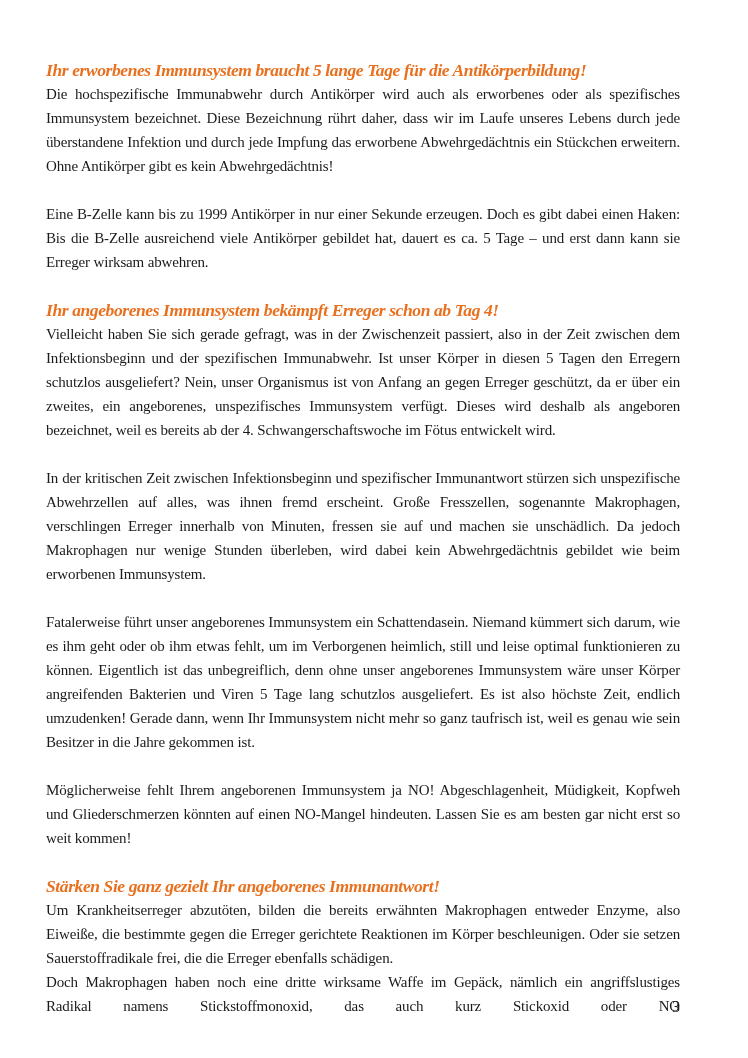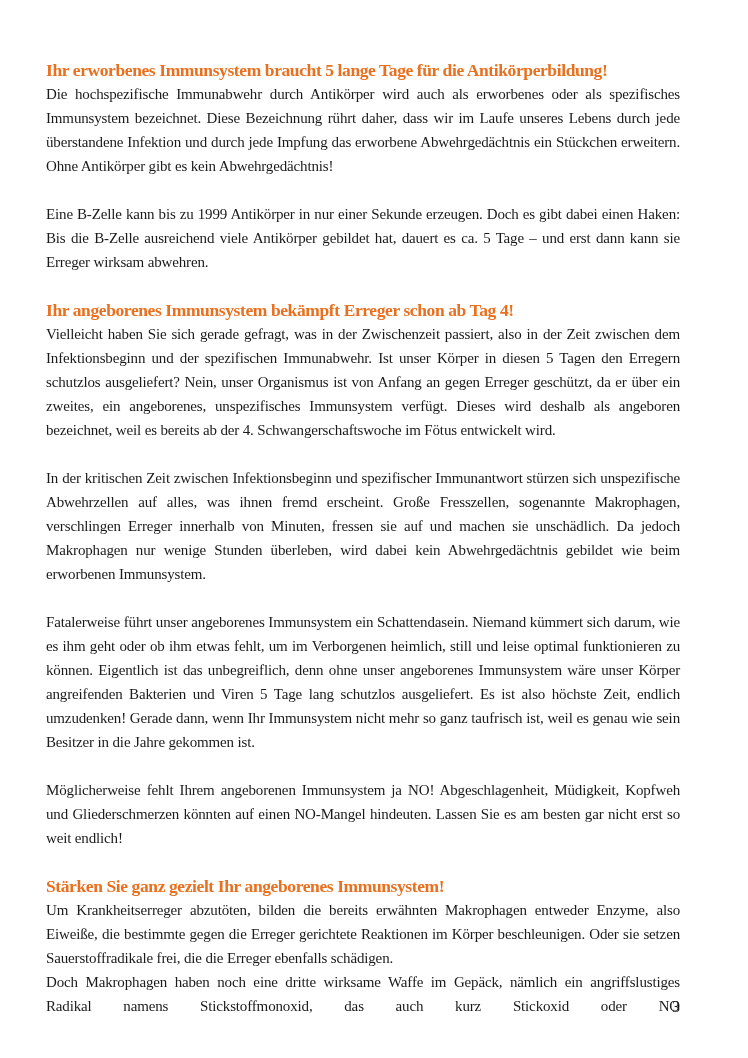--- a/index.html
+++ b/index.html
@@ -16,20 +16,21 @@
       color: #1a1a1a;
     }
     .page {
       position: absolute;
       left: 46px;
       top: 58px;
       width: 634px;
     }
     .heading {
       color: #e8701f;
+      font-style: italic;
       font-size: 17.5px;
       line-height: 24px;
       margin: 0;
       letter-spacing: -0.4px;
       white-space: nowrap;
     }
     .para {
       font-size: 15px;
       line-height: 24px;
       margin: 0;
@@ -58,22 +59,22 @@
   <p class="para">Eine B-Zelle kann bis zu 1999 Antikörper in nur einer Sekunde erzeugen. Doch es gibt dabei einen Haken: Bis die B-Zelle ausreichend viele Antikörper gebildet hat, dauert es ca. 5 Tage – und erst dann kann sie Erreger wirksam abwehren.</p>
   <div class="gap"></div>
 
   <h2 class="heading">Ihr angeborenes Immunsystem bekämpft Erreger schon ab Tag 4!</h2>
   <p class="para">Vielleicht haben Sie sich gerade gefragt, was in der Zwischenzeit passiert, also in der Zeit zwischen dem Infektionsbeginn und der spezifischen Immunabwehr. Ist unser Körper in diesen 5 Tagen den Erregern schutzlos ausgeliefert? Nein, unser Organismus ist von Anfang an gegen Erreger geschützt, da er über ein zweites, ein angeborenes, unspezifisches Immunsystem verfügt. Dieses wird deshalb als angeboren bezeichnet, weil es bereits ab der 4. Schwangerschaftswoche im Fötus entwickelt wird.</p>
   <div class="gap"></div>
   <p class="para">In der kritischen Zeit zwischen Infektionsbeginn und spezifischer Immunantwort stürzen sich unspezifische Abwehrzellen auf alles, was ihnen fremd erscheint. Große Fresszellen, sogenannte Makrophagen, verschlingen Erreger innerhalb von Minuten, fressen sie auf und machen sie unschädlich. Da jedoch Makrophagen nur wenige Stunden überleben, wird dabei kein Abwehrgedächtnis gebildet wie beim erworbenen Immunsystem.</p>
   <div class="gap"></div>
   <p class="para">Fatalerweise führt unser angeborenes Immunsystem ein Schattendasein. Niemand kümmert sich darum, wie es ihm geht oder ob ihm etwas fehlt, um im Verborgenen heimlich, still und leise optimal funktionieren zu können. Eigentlich ist das unbegreiflich, denn ohne unser angeborenes Immunsystem wäre unser Körper angreifenden Bakterien und Viren 5 Tage lang schutzlos ausgeliefert. Es ist also höchste Zeit, endlich umzudenken! Gerade dann, wenn Ihr Immunsystem nicht mehr so ganz taufrisch ist, weil es genau wie sein Besitzer in die Jahre gekommen ist.</p>
   <div class="gap"></div>
-  <p class="para">Möglicherweise fehlt Ihrem angeborenen Immunsystem ja NO! Abgeschlagenheit, Müdigkeit, Kopfweh und Gliederschmerzen könnten auf einen NO-Mangel hindeuten. Lassen Sie es am besten gar nicht erst so weit endlich!</p>
+  <p class="para">Möglicherweise fehlt Ihrem angeborenen Immunsystem ja NO! Abgeschlagenheit, Müdigkeit, Kopfweh und Gliederschmerzen könnten auf einen NO-Mangel hindeuten. Lassen Sie es am besten gar nicht erst so weit kommen!</p>
   <div class="gap"></div>
 
-  <h2 class="heading">Stärken Sie ganz gezielt Ihr angeborenes Immunsystem!</h2>
+  <h2 class="heading">Stärken Sie ganz gezielt Ihr angeborenes Immunantwort!</h2>
   <p class="para">Um Krankheitserreger abzutöten, bilden die bereits erwähnten Makrophagen entweder Enzyme, also Eiweiße, die bestimmte gegen die Erreger gerichtete Reaktionen im Körper beschleunigen. Oder sie setzen Sauerstoffradikale frei, die die Erreger ebenfalls schädigen.</p>
   <p class="para" style="text-align-last: justify;">Doch Makrophagen haben noch eine dritte wirksame Waffe im Gepäck, nämlich ein angriffslustiges Radikal namens Stickstoffmonoxid, das auch kurz Stickoxid oder NO</p>
 
 </div>
 
 <div class="page-number">3</div>
 
 </body></html>

